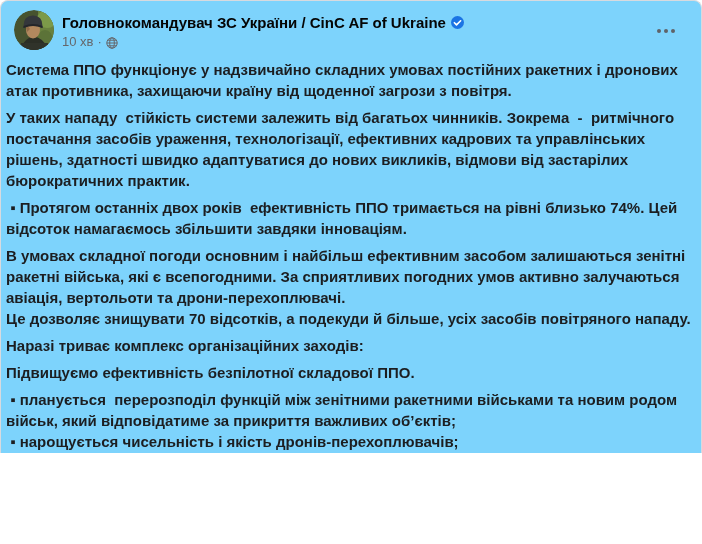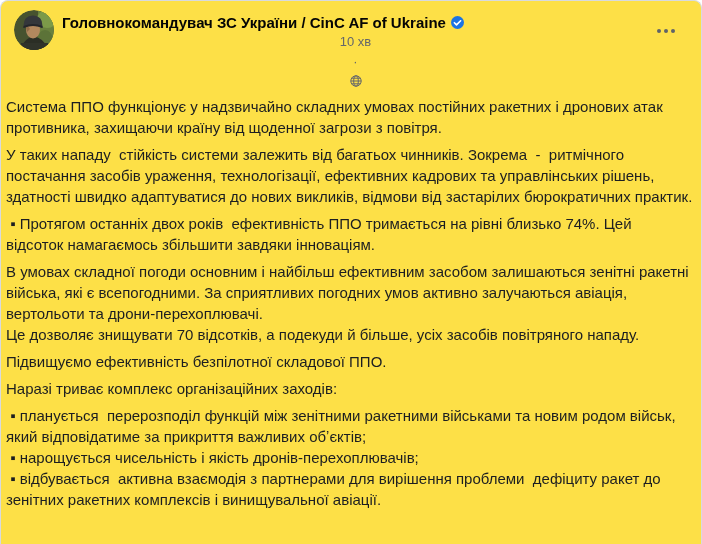--- a/index.html
+++ b/index.html
@@ -4,23 +4,23 @@
 <style>
   html, body {
     margin: 0;
     padding: 0;
     background: #ffffff;
     font-family: "Liberation Sans", sans-serif;
   }
   .card {
     position: relative;
     width: 702px;
-    height: 544px;
+    height: 453px;
     box-sizing: border-box;
-    background: #fde047;
+    background: #7dd3fc;
     border-top: 1px solid #d8dadf;
     border-left: 1px solid #d8dadf;
     border-right: 1px solid #d8dadf;
     border-radius: 8px 8px 0 0;
     overflow: hidden;
   }
   .header {
     display: flex;
     align-items: flex-start;
     padding: 9px 12px 0 13px;
@@ -55,21 +55,20 @@
   }
   .verified { display: inline-flex; align-items: center; }
   .meta-row {
     display: flex;
     align-items: center;
     gap: 4px;
     margin-top: 3px;
     font-size: 13px;
     color: #65676b;
     line-height: 16px;
-    flex-direction: column;
   }
   .meta-row .timestamp { cursor: pointer; }
   .meta-row .sep { color: #65676b; }
   .globe { display: inline-flex; align-items: center; margin-top: 1px; }
   .more-btn {
     margin-left: auto;
     width: 34px;
     height: 30px;
     border-radius: 17px;
     display: flex;
@@ -91,20 +90,21 @@
   .post-body {
     padding: 9px 8px 0 5px;
     font-size: 15px;
     line-height: 21px;
     color: #1c1e21;
   }
   .post-body p {
     margin: 0 0 6px 0;
     white-space: pre-wrap;
     word-wrap: break-word;
+    font-weight: bold;
   }
   .post-body p:last-child { margin-bottom: 12px; }
 </style>
 </head>
 <body>
 
 <div class="card">
 
   <div class="header">
 
@@ -164,20 +164,20 @@
     </div>
 
   </div>
 
   <div class="post-body">
     <p>Система ППО функціонує у надзвичайно складних умовах постійних ракетних і дронових атак противника, захищаючи країну від щоденної загрози з повітря.</p>
     <p>У таких нападу  стійкість системи залежить від багатьох чинників. Зокрема  -  ритмічного постачання засобів ураження, технологізації, ефективних кадрових та управлінських рішень, здатності швидко адаптуватися до нових викликів, відмови від застарілих бюрократичних практик.</p>
     <p> ▪ Протягом останніх двох років  ефективність ППО тримається на рівні близько 74%. Цей відсоток намагаємось збільшити завдяки інноваціям.</p>
     <p>В умовах складної погоди основним і найбільш ефективним засобом залишаються зенітні ракетні війська, які є всепогодними. За сприятливих погодних умов активно залучаються авіація, вертольоти та дрони-перехоплювачі.
 Це дозволяє знищувати 70 відсотків, а подекуди й більше, усіх засобів повітряного нападу.</p>
+    <p>Наразі триває комплекс організаційних заходів:</p>
     <p>Підвищуємо ефективність безпілотної складової ППО.</p>
-    <p>Наразі триває комплекс організаційних заходів:</p>
     <p> ▪ планується  перерозподіл функцій між зенітними ракетними військами та новим родом військ, який відповідатиме за прикриття важливих обʼєктів;
  ▪ нарощується чисельність і якість дронів-перехоплювачів;
  ▪ відбувається  активна взаємодія з партнерами для вирішення проблеми  дефіциту ракет до зенітних ракетних комплексів і винищувальної авіації.</p>
   </div>
 
 </div>
 
 </body></html>

